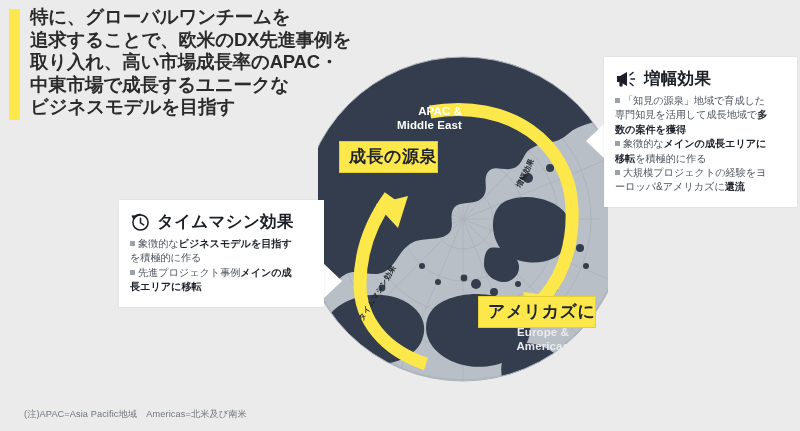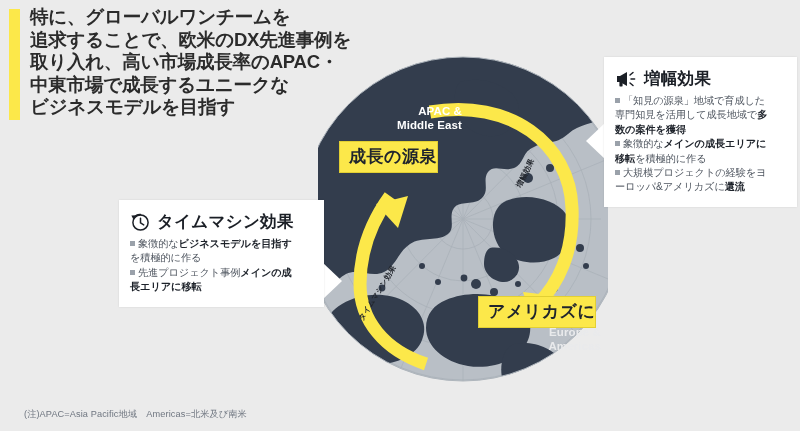--- a/index.html
+++ b/index.html
@@ -25,21 +25,21 @@
 
   
   #globe-wrap { position:absolute; left:318px; top:52px; width:290px; height:340px; }
   #globe-svg { display:block; width:290px; height:340px; }
 
   .geo-label {
     position:absolute; color:#ffffff; font-weight:bold; font-size:11.5px;
     line-height:14px; text-align:right; letter-spacing:0.1px;
   }
   #label-apac { left:352px; top:104px; width:110px; }
-  #label-europe { left:491px; top:325px; width:110px; color:#e9eaec; }
+  #label-europe { left:459px; top:325px; width:110px; color:#e9eaec; }
 
   .hl-chip {
     position:absolute; background:#fce84a; color:#20252d;
     font-weight:bold; font-size:17px; line-height:17px;
     padding:6px 0 7px 9px; letter-spacing:0.5px;
     border:1px solid #e2cf33;
   }
   #chip-growth { left:339px; top:141px; }
   #chip-knowledge { left:478px; top:296px; }
 

